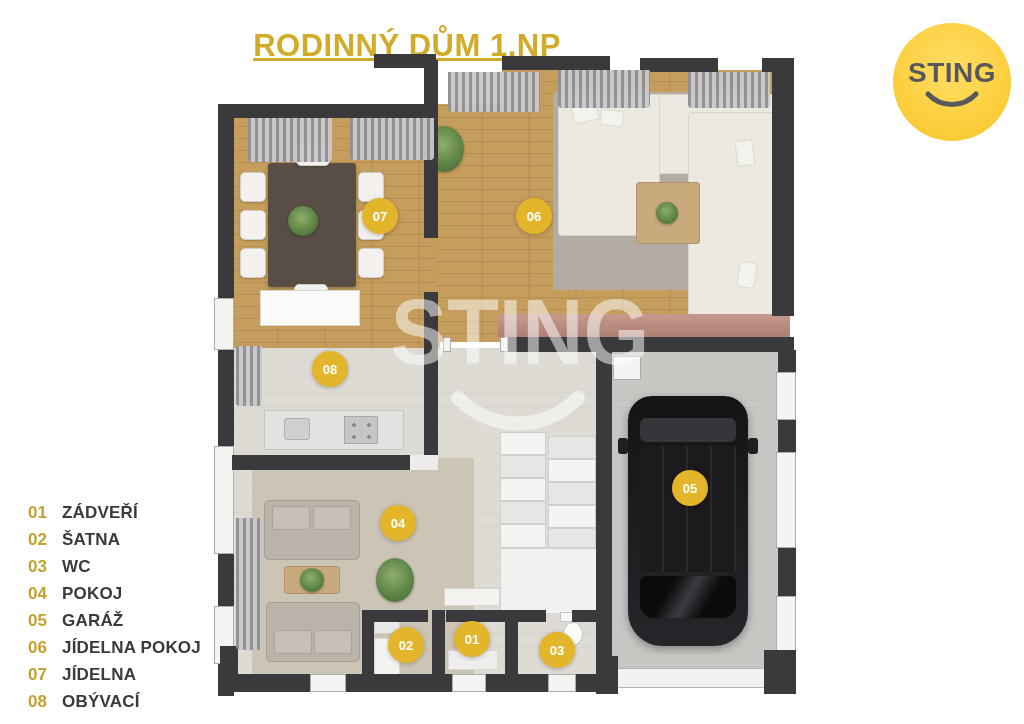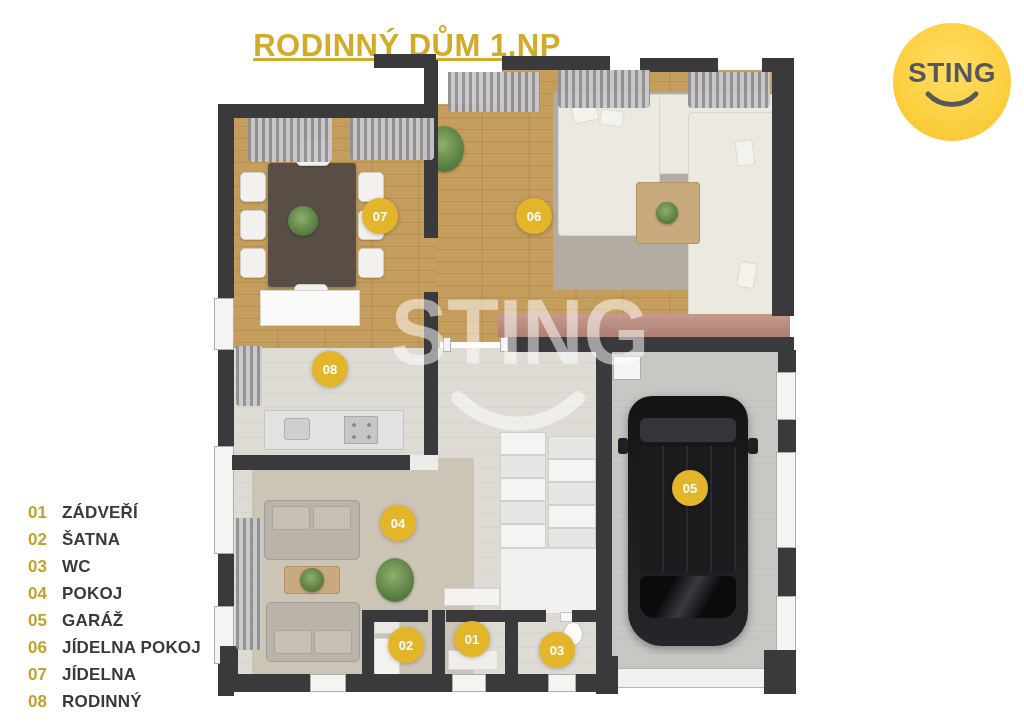--- a/index.html
+++ b/index.html
@@ -103,21 +103,21 @@
       <div class="legend-row">
         <span class="legend-num" style="color: rgb(194, 161, 47);">06</span>
         <span class="legend-label">JÍDELNA POKOJ</span>
       </div>
       <div class="legend-row">
         <span class="legend-num" style="color: rgb(194, 161, 47);">07</span>
         <span class="legend-label">JÍDELNA</span>
       </div>
       <div class="legend-row">
         <span class="legend-num" style="color: rgb(194, 161, 47);">08</span>
-        <span class="legend-label">RODINNÝ</span>
+        <span class="legend-label">OBÝVACÍ</span>
       </div>
     </div>
 
   <div class="abs" style="left:0;top:0;width:1024px;height:724px;">
 
     <div class="abs floor-wood" style="left:232px;top:115px;width:208px;height:345px;"></div>
     <div class="abs floor-wood" style="left:436px;top:70px;width:342px;height:272px;"></div>
     <div class="abs" style="left:436px;top:62px;width:66px;height:42px;background:#fff;"></div>
     <div class="abs floor-hala" style="left:232px;top:348px;width:368px;height:330px;"></div>
     <div class="abs floor-garage" style="left:600px;top:352px;width:180px;height:322px;"></div>

